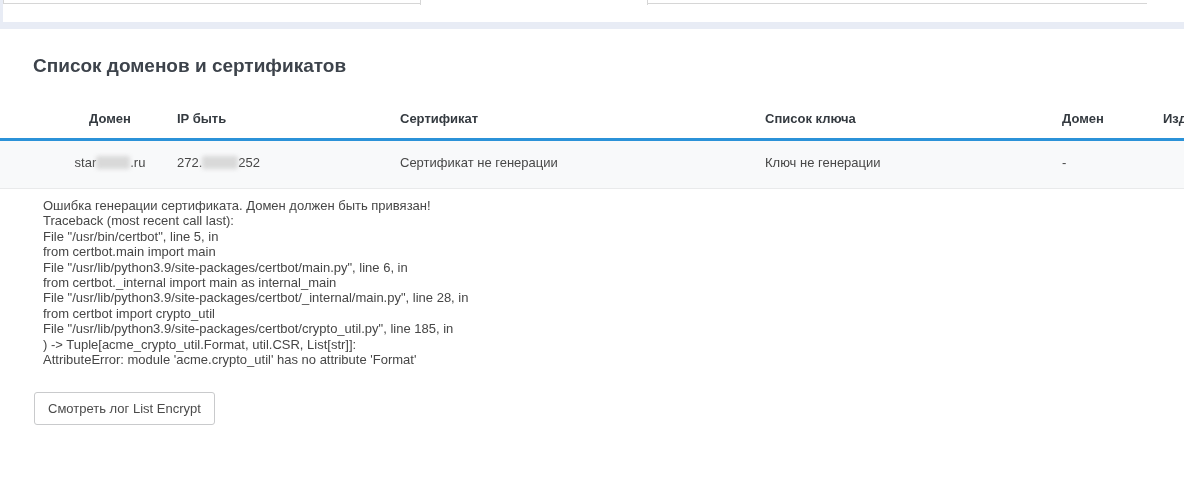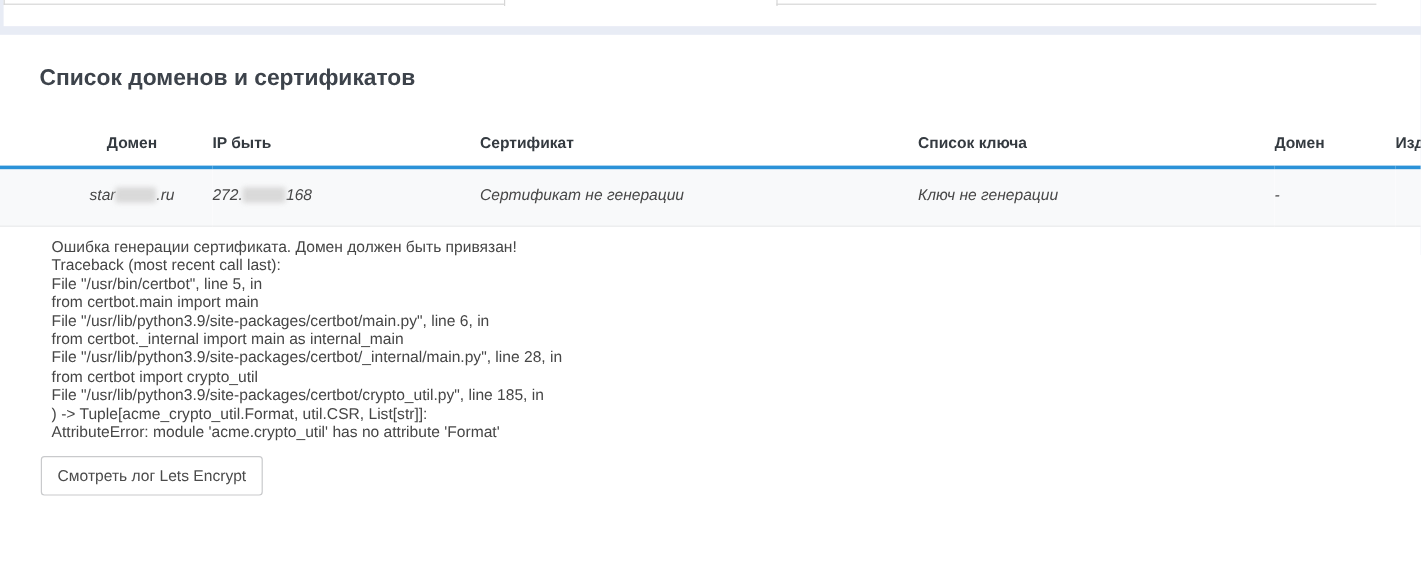--- a/index.html
+++ b/index.html
@@ -63,38 +63,37 @@
     overflow: hidden;
   }
   table.domains td {
     font-size: 13px;
     color: #474747;
     background: #f8f9fa;
     padding: 14px 0 18px 0;
     border-bottom: 1px solid #e9eaeb;
     white-space: nowrap;
     overflow: hidden;
-    font-style: italic;
   }
   table.domains th:first-child,
   table.domains td:first-child { padding-left: 43px; text-align: center; }
 
   .redacted {
     display: inline-block;
     height: 13px;
     background: #d9d9d9;
     border-radius: 2px;
     filter: blur(2px);
     vertical-align: -2px;
   }
   .redacted-domain { width: 34px; }
   .redacted-ip { width: 36px; }
 
   .log-block {
-    margin: 9px 0 4px 43px;
+    margin: 9px 0 16px 43px;
     font-size: 13px;
     line-height: 15.4px;
     color: #464646;
     white-space: pre-line;
   }
 
   .log-button {
     display: inline-block;
     margin: 9px 0 0 34px;
     padding: 8px 13px;
@@ -141,35 +140,35 @@
         <th>IP быть</th>
         <th>Сертификат</th>
         <th>Список ключа</th>
         <th>Домен</th>
         <th>Изд</th>
       </tr>
     </thead>
     <tbody>
       <tr>
         <td><span>star</span><span class="redacted redacted-domain"></span><span>.ru</span></td>
-        <td><span>272.</span><span class="redacted redacted-ip"></span><span>168</span></td>
+        <td><span>272.</span><span class="redacted redacted-ip"></span><span>252</span></td>
         <td>Сертификат не генерации</td>
         <td>Ключ не генерации</td>
         <td>-</td>
         <td></td>
       </tr>
     </tbody>
   </table>
 
   <div class="log-block">Ошибка генерации сертификата. Домен должен быть привязан!
 Traceback (most recent call last):
 File "/usr/bin/certbot", line 5, in
 from certbot.main import main
 File "/usr/lib/python3.9/site-packages/certbot/main.py", line 6, in
 from certbot._internal import main as internal_main
 File "/usr/lib/python3.9/site-packages/certbot/_internal/main.py", line 28, in
 from certbot import crypto_util
 File "/usr/lib/python3.9/site-packages/certbot/crypto_util.py", line 185, in
 ) -&gt; Tuple[acme_crypto_util.Format, util.CSR, List[str]]:
 AttributeError: module 'acme.crypto_util' has no attribute 'Format'</div>
 
-  <button class="log-button">Смотреть лог Lets Encrypt</button>
+  <button class="log-button">Смотреть лог List Encrypt</button>
 </div>
 
 </body></html>

